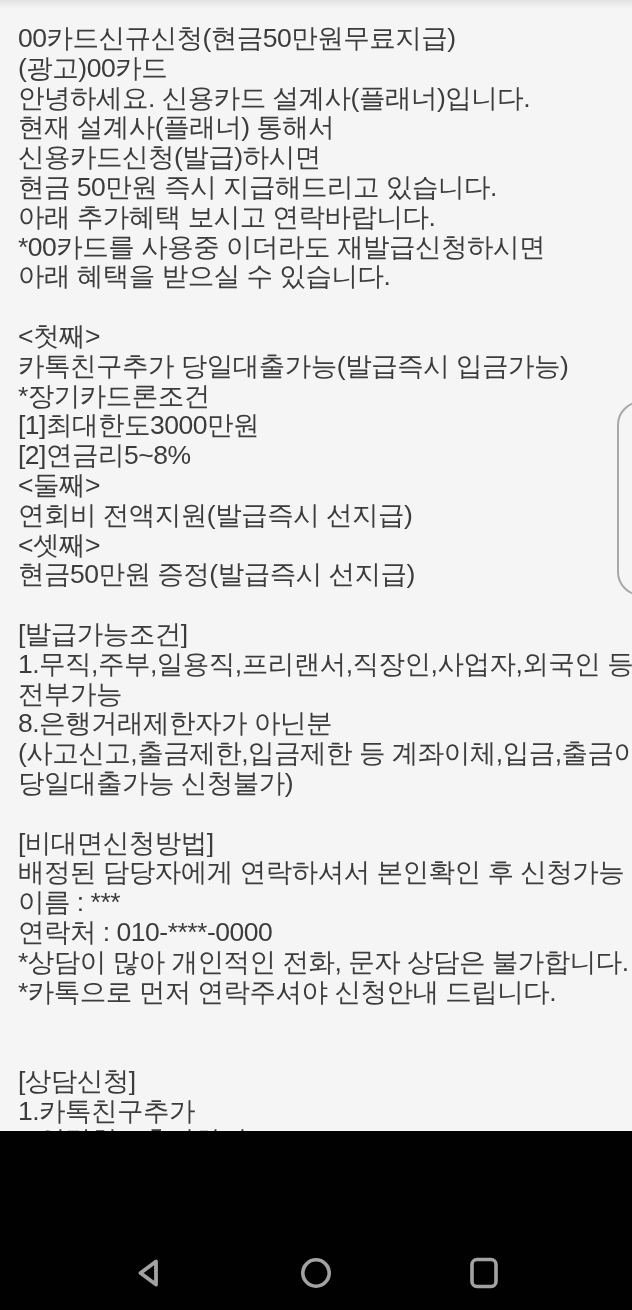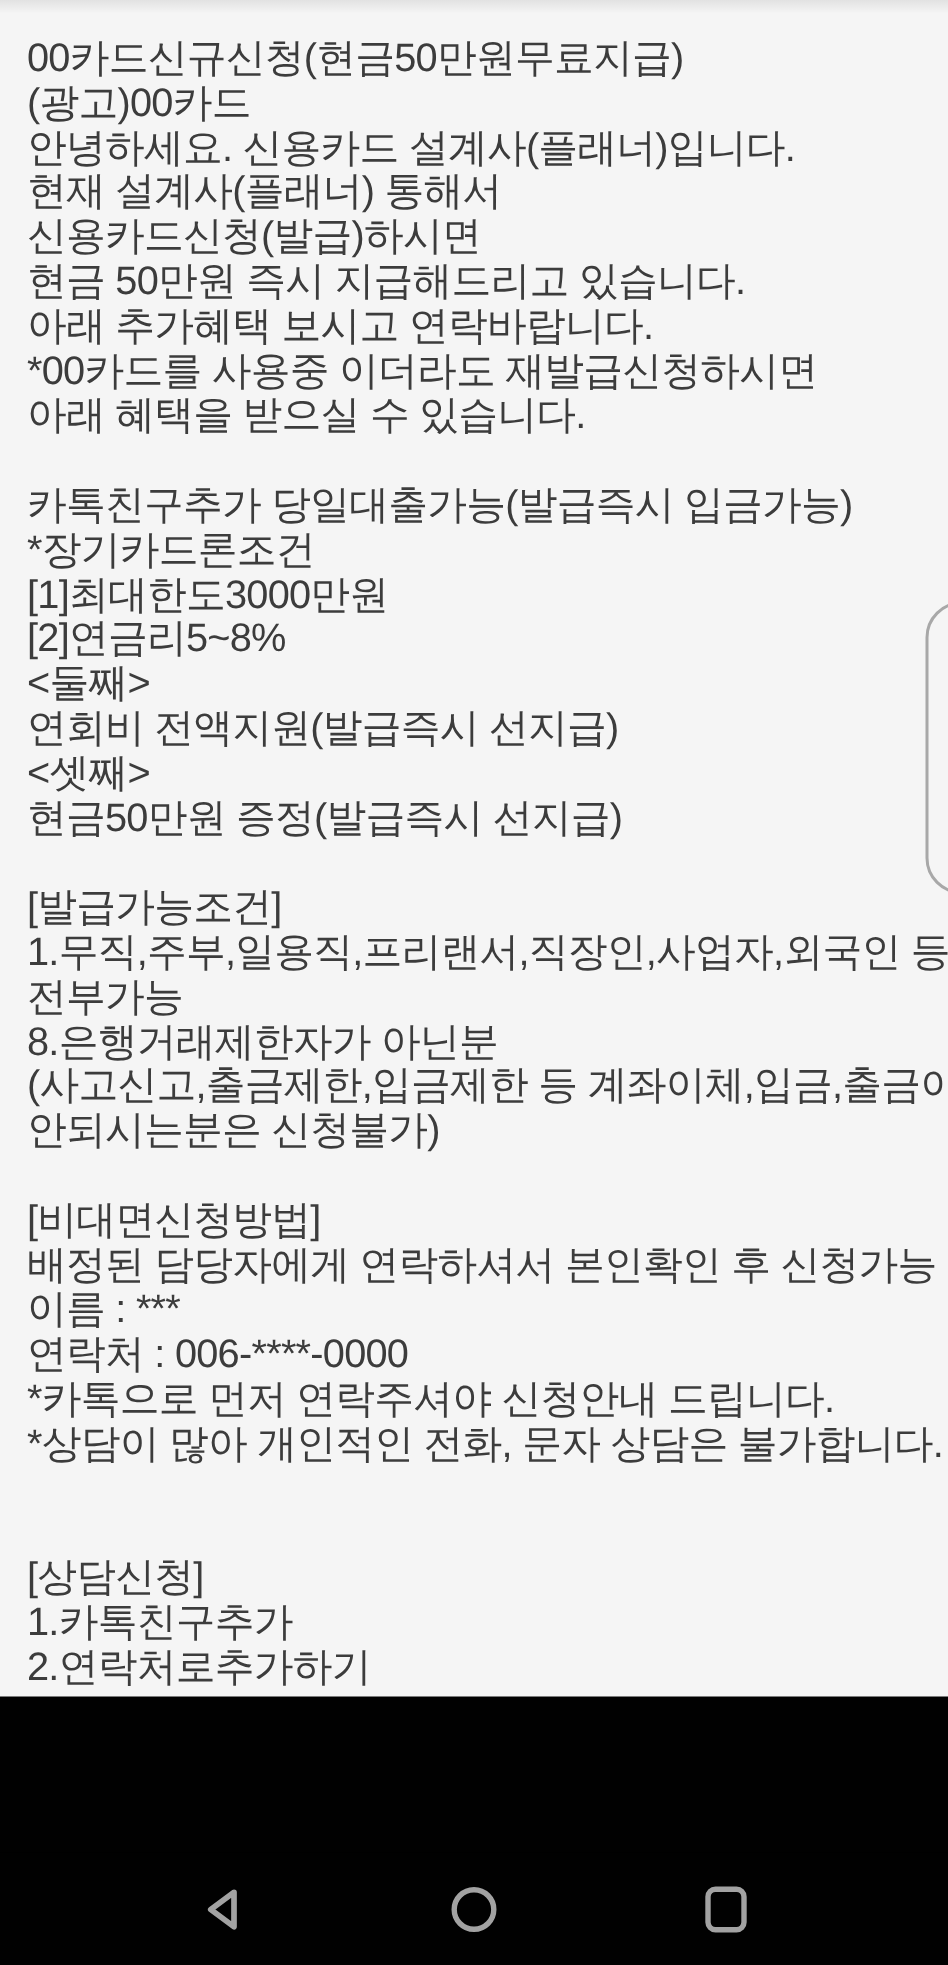--- a/index.html
+++ b/index.html
@@ -84,42 +84,43 @@
         <div class="msg-line">00카드신규신청(현금50만원무료지급)</div>
         <div class="msg-line">(광고)00카드</div>
         <div class="msg-line">안녕하세요. 신용카드 설계사(플래너)입니다.</div>
         <div class="msg-line">현재 설계사(플래너) 통해서</div>
         <div class="msg-line">신용카드신청(발급)하시면</div>
         <div class="msg-line">현금 50만원 즉시 지급해드리고 있습니다.</div>
         <div class="msg-line">아래 추가혜택 보시고 연락바랍니다.</div>
         <div class="msg-line">*00카드를 사용중 이더라도 재발급신청하시면</div>
         <div class="msg-line">아래 혜택을 받으실 수 있습니다.</div>
         <div class="msg-line">&nbsp;</div>
+        <div class="msg-line">&lt;첫째&gt;</div>
         <div class="msg-line">카톡친구추가 당일대출가능(발급즉시 입금가능)</div>
         <div class="msg-line">*장기카드론조건</div>
         <div class="msg-line">[1]최대한도3000만원</div>
         <div class="msg-line">[2]연금리5~8%</div>
         <div class="msg-line">&lt;둘째&gt;</div>
         <div class="msg-line">연회비 전액지원(발급즉시 선지급)</div>
         <div class="msg-line">&lt;셋째&gt;</div>
         <div class="msg-line">현금50만원 증정(발급즉시 선지급)</div>
         <div class="msg-line">&nbsp;</div>
         <div class="msg-line">[발급가능조건]</div>
         <div class="msg-line">1.무직,주부,일용직,프리랜서,직장인,사업자,외국인 등</div>
         <div class="msg-line">전부가능</div>
         <div class="msg-line">8.은행거래제한자가 아닌분</div>
         <div class="msg-line">(사고신고,출금제한,입금제한 등 계좌이체,입금,출금이</div>
-        <div class="msg-line">안되시는분은 신청불가)</div>
+        <div class="msg-line">당일대출가능 신청불가)</div>
         <div class="msg-line">&nbsp;</div>
         <div class="msg-line">[비대면신청방법]</div>
         <div class="msg-line">배정된 담당자에게 연락하셔서 본인확인 후 신청가능</div>
         <div class="msg-line">이름 : ***</div>
-        <div class="msg-line">연락처 : 006-****-0000</div>
+        <div class="msg-line">연락처 : 010-****-0000</div>
+        <div class="msg-line">*상담이 많아 개인적인 전화, 문자 상담은 불가합니다.</div>
         <div class="msg-line">*카톡으로 먼저 연락주셔야 신청안내 드립니다.</div>
-        <div class="msg-line">*상담이 많아 개인적인 전화, 문자 상담은 불가합니다.</div>
         <div class="msg-line">&nbsp;</div>
         <div class="msg-line">&nbsp;</div>
         <div class="msg-line">[상담신청]</div>
         <div class="msg-line">1.카톡친구추가</div>
         <div class="msg-line">2.연락처로추가하기</div>
       </div>
   </div>
 
   <div class="top-shade"></div>
 

